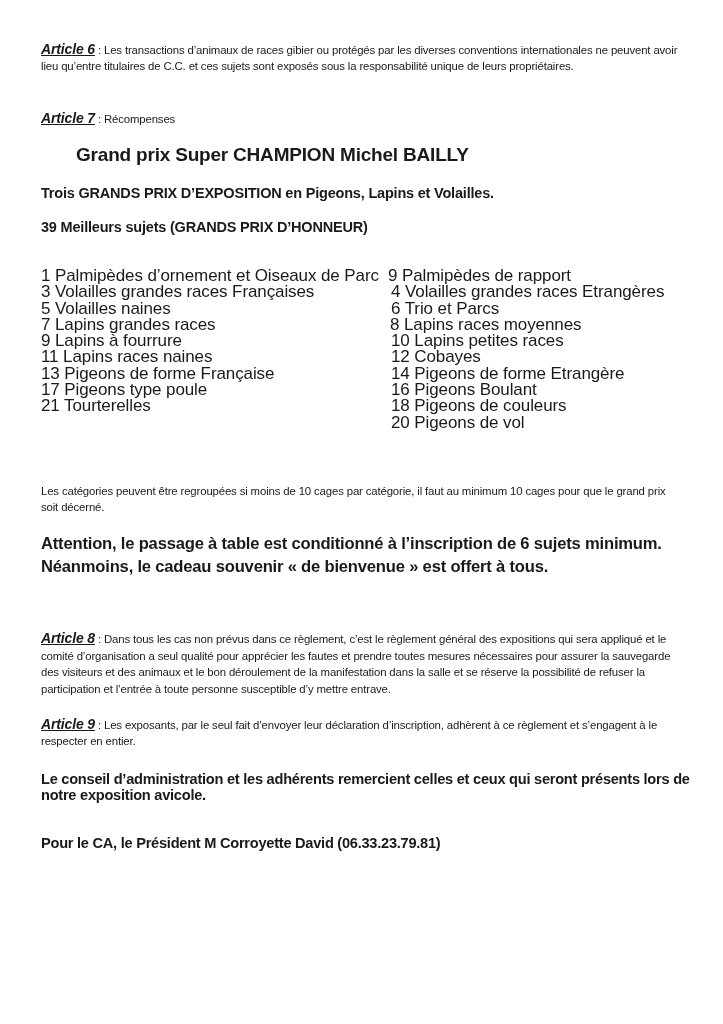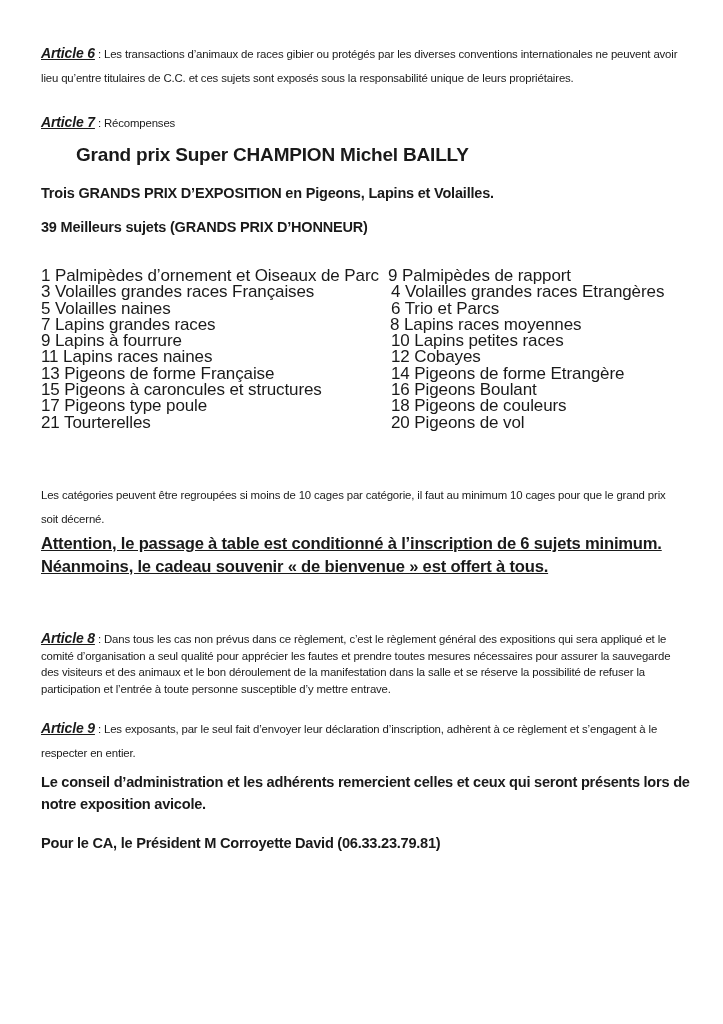--- a/index.html
+++ b/index.html
@@ -1,32 +1,32 @@
 <!DOCTYPE html>
 <html><head>
   <meta charset="utf-8">
   <style>
     html, body { margin: 0; padding: 0; background: #ffffff; }
     body {
       width: 723px; height: 1024px; position: relative; overflow: hidden;
       font-family: "Liberation Sans", sans-serif; color: #1a1a1a;
     }
     .abs { position: absolute; }
-    .small { font-size: 11.4px; line-height: 24px; letter-spacing: -0.15px; }
+    .small { font-size: 11.4px; line-height: 16px; letter-spacing: -0.15px; }
     .art-label { font-weight: bold; font-style: italic; text-decoration: underline; font-size: 14px; }
     .para { left: 41px; width: 640px; }
     .h-champion { left: 76px; top: 144px; font-size: 19px; font-weight: bold; letter-spacing: -0.2px; }
     .h-trois { left: 41px; top: 185px; font-size: 14.5px; font-weight: bold; letter-spacing: -0.2px; }
     .h-21 { left: 41px; top: 219px; font-size: 14.5px; font-weight: bold; letter-spacing: -0.2px; }
     .list-col { font-size: 17px; line-height: 16.3px; letter-spacing: -0.1px; }
     .list-col div { white-space: nowrap; }
     .col-left { left: 41px; top: 268px; }
     .col-right { left: 388px; top: 268px; }
-    .attention { left: 41px; top: 533px; width: 650px; font-size: 16.6px; line-height: 22.5px; font-weight: bold; text-decoration: underline; letter-spacing: -0.2px; }
-    .conseil { left: 41px; top: 771px; width: 650px; font-size: 14.6px; line-height: 22px; font-weight: bold; letter-spacing: -0.25px; }
+    .attention { left: 41px; top: 533px; width: 650px; font-size: 16.6px; line-height: 22.5px; font-weight: bold; letter-spacing: -0.2px; }
+    .conseil { left: 41px; top: 771px; width: 650px; font-size: 14.6px; line-height: 16px; font-weight: bold; letter-spacing: -0.25px; }
     .president { left: 41px; top: 835px; font-size: 14.6px; font-weight: bold; letter-spacing: -0.25px; }
   </style>
 </head>
 <body>
 
 <div class="abs para small" style="top:41px;">
   <span class="art-label">Article 6</span><span> : </span><span>Les transactions d’animaux de races gibier ou protégés par les diverses conventions internationales ne peuvent avoir lieu qu’entre titulaires de C.C. et ces sujets sont exposés sous la responsabilité unique  de leurs propriétaires.</span>
 </div>
 
 <div class="abs para small" style="top:110px;">
@@ -38,21 +38,20 @@
 <div class="abs h-21">39 Meilleurs sujets (GRANDS PRIX D’HONNEUR)</div>
 
 <div class="abs list-col col-left">
   <div>1 Palmipèdes d’ornement et Oiseaux de Parc</div>
   <div>3 Volailles grandes races Françaises</div>
   <div>5 Volailles naines</div>
   <div>7 Lapins grandes races</div>
   <div>9 Lapins à fourrure</div>
   <div>11 Lapins races naines</div>
   <div>13 Pigeons de forme Française</div>
-  <div>15 Pigeons à caroncules et structures</div>
   <div>17 Pigeons type poule</div>
   <div>21 Tourterelles</div>
 </div>
 
 <div class="abs list-col col-right">
   <div>9 Palmipèdes de rapport</div>
   <div style="padding-left:3px">4 Volailles grandes races Etrangères</div>
   <div style="padding-left:3px">6 Trio et Parcs</div>
   <div style="padding-left:2px">8 Lapins races moyennes</div>
   <div style="padding-left:3px">10 Lapins petites races</div>

